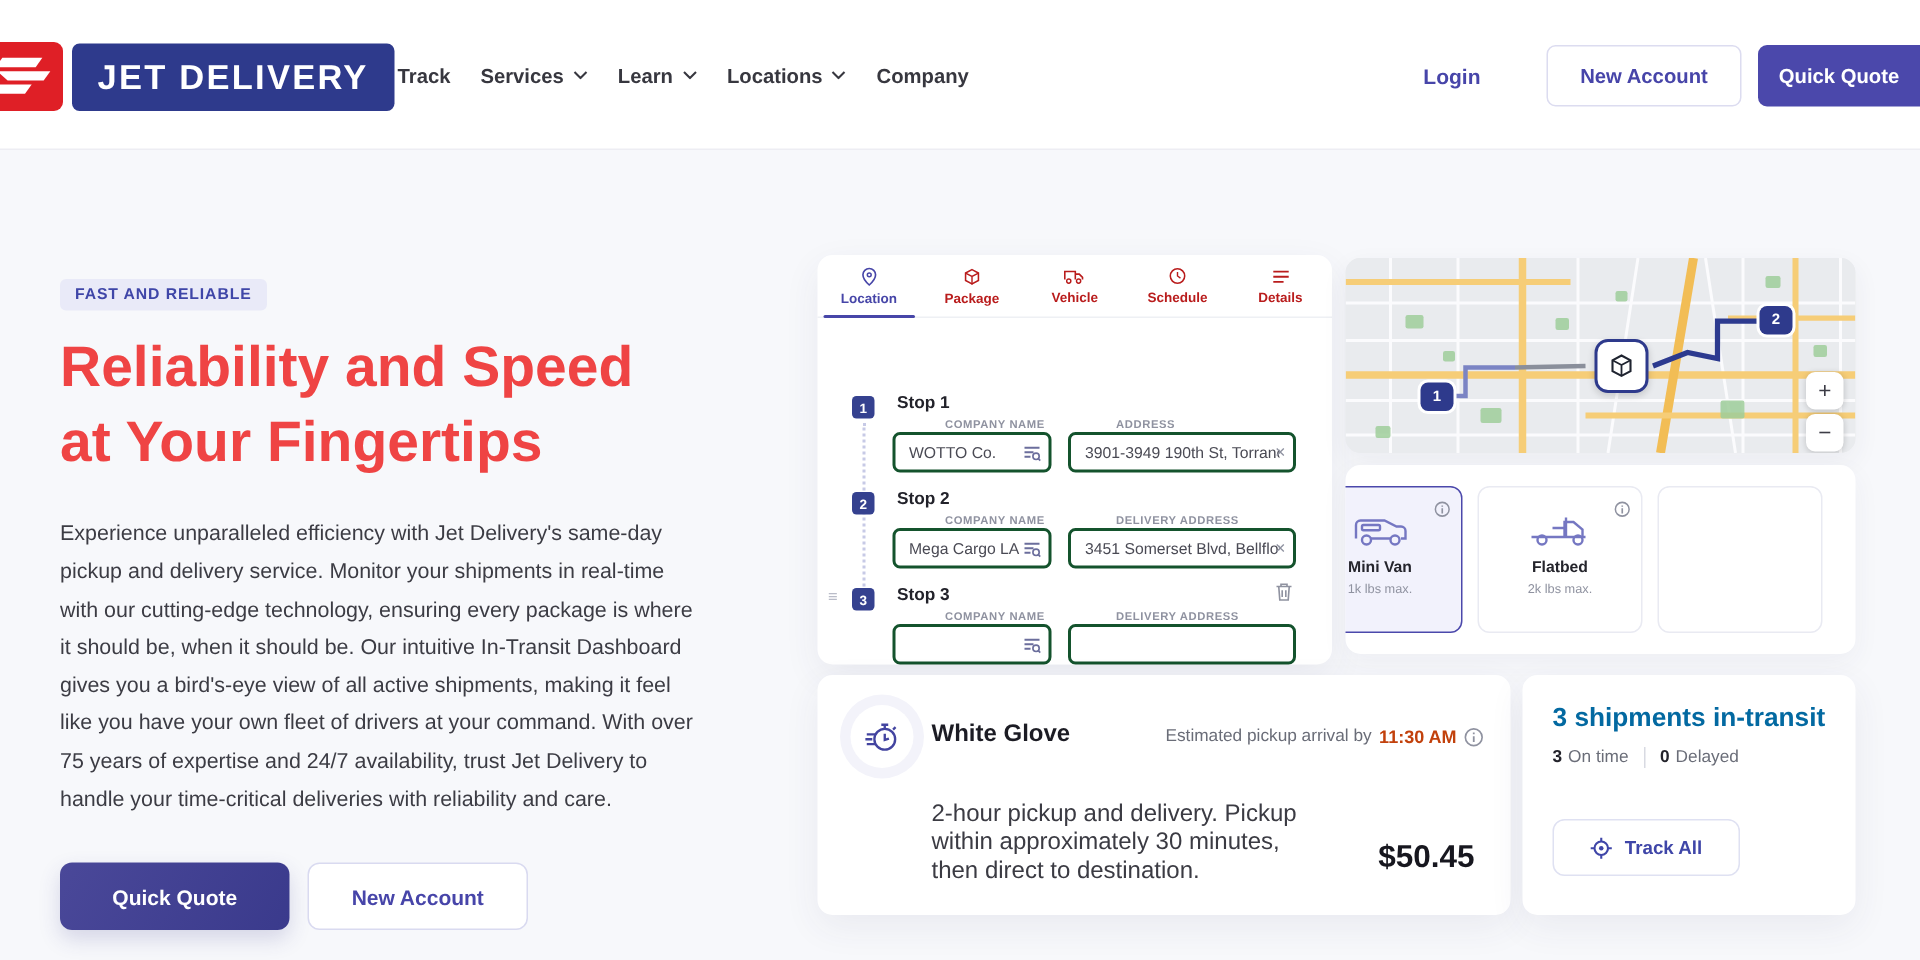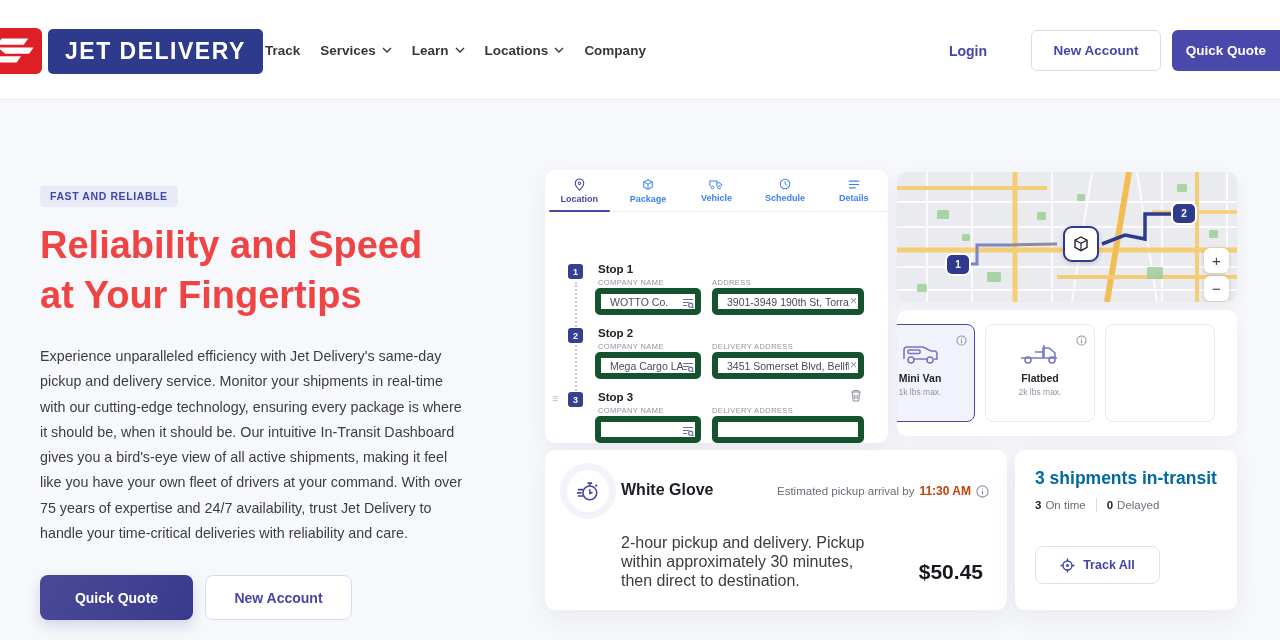--- a/index.html
+++ b/index.html
@@ -24,31 +24,31 @@
   .hero-title { position:absolute; left:40px; top:220px; width:440px; font-size:38px; line-height:50px; font-weight:700; color:#ef4444; }
   .hero-desc { position:absolute; left:40px; top:344px; width:426px; font-size:14.3px; line-height:25.3px; color:#3c3c44; }
   .hero-ctas { position:absolute; left:40px; top:575px; display:flex; gap:12px; }
   .btn-primary { width:153px; height:45px; background:linear-gradient(120deg,#4a4899,#3a3a8c); border:none; border-radius:8px; color:#fff; font-size:14px; font-weight:700; cursor:pointer; box-shadow:0 6px 14px rgba(58,58,140,.18); font-family:inherit; }
   .btn-secondary { width:147px; height:45px; background:#fff; border:1px solid #d9daf0; border-radius:8px; color:#4745a9; font-size:14px; font-weight:700; cursor:pointer; font-family:inherit; }
 
   
   .card { background:#fff; border-radius:10px; box-shadow:0 8px 24px rgba(50,50,93,.07); }
   .quote-card { position:absolute; left:545px; top:170px; width:343px; height:273px; }
   .tabs { display:flex; height:42px; border-bottom:1px solid #eef0f4; }
-  .tab { flex:1; display:flex; flex-direction:column; align-items:center; justify-content:center; gap:3px; position:relative; cursor:pointer; color:#3b82f6; }
+  .tab { flex:1; display:flex; flex-direction:column; align-items:center; justify-content:center; gap:3px; position:relative; cursor:pointer; color:#b91c1c; }
   .tab .tab-label { font-size:9px; font-weight:600; }
   .tab.active { color:#4746a8; }
   .tab.active::after { content:""; position:absolute; left:4px; right:4px; bottom:-1px; height:2px; background:#4746a8; border-radius:2px; }
   .stops { position:relative; width:100%; height:231px; }
   .connector { position:absolute; left:30px; top:70px; height:112px; border-left:2px dotted #c7cae6; }
   .stop-badge { position:absolute; left:23px; width:15px; height:15px; background:#35418f; border-radius:3px; color:#fff; font-size:9px; font-weight:700; display:flex; align-items:center; justify-content:center; }
   .stop-title { position:absolute; left:53px; font-size:11.5px; font-weight:700; color:#22222a; }
-  .f-label { position:absolute; font-size:7.5px; font-weight:400; letter-spacing:.4px; color:#8f92a0; }
+  .f-label { position:absolute; font-size:7.5px; font-weight:700; letter-spacing:.4px; color:#8f92a0;margin-left:32px; }
   .field { position:absolute; height:27px; }
-  .field input { width:100%; height:27px; border:6px solid #14532d; border-radius:5px; padding:0 9px 0 9px; font-size:10.5px; color:#4a4a54; font-family:inherit; background:#fff; outline:none; }
+  .field input { width:100%; height:27px; border:2px solid #14532d; border-radius:5px; padding:0 9px 0 9px; font-size:10.5px; color:#4a4a54; font-family:inherit; background:#fff; outline:none; }
   .field .suffix { position:absolute; right:7px; top:7px; cursor:pointer; }
   .clear-x { position:absolute; right:7px; top:5px; font-size:12px; color:#8f92a0; cursor:pointer; line-height:16px; }
   .drag-handle { position:absolute; left:7px; top:180px; font-size:11px; color:#b9bcc8; letter-spacing:-1px; cursor:grab; }
   .trash-btn { position:absolute; left:305px; top:176px; cursor:pointer; }
   .add-stop-icon { position:absolute; left:24px; top:241px; width:16px; height:16px; border:1.4px solid #4746a8; border-radius:4px; color:#4746a8; font-size:11px; font-weight:700; display:flex; align-items:center; justify-content:center; cursor:pointer; }
   .add-stop-label { position:absolute; left:50px; top:244px; font-size:10.5px; font-weight:700; color:#3f46a8; cursor:pointer; }
 
   
   .map-card { position:absolute; left:897px; top:172px; width:340px; height:130px; border-radius:10px; overflow:hidden; background:#e9ebee; box-shadow:0 6px 18px rgba(50,50,93,.06); }
   .map-marker { position:absolute; width:22px; height:19px; background:#2e3a8c; border-radius:5px; box-shadow:0 0 0 2px #fff; color:#fff; font-size:10px; font-weight:700; display:flex; align-items:center; justify-content:center; z-index:3; }

